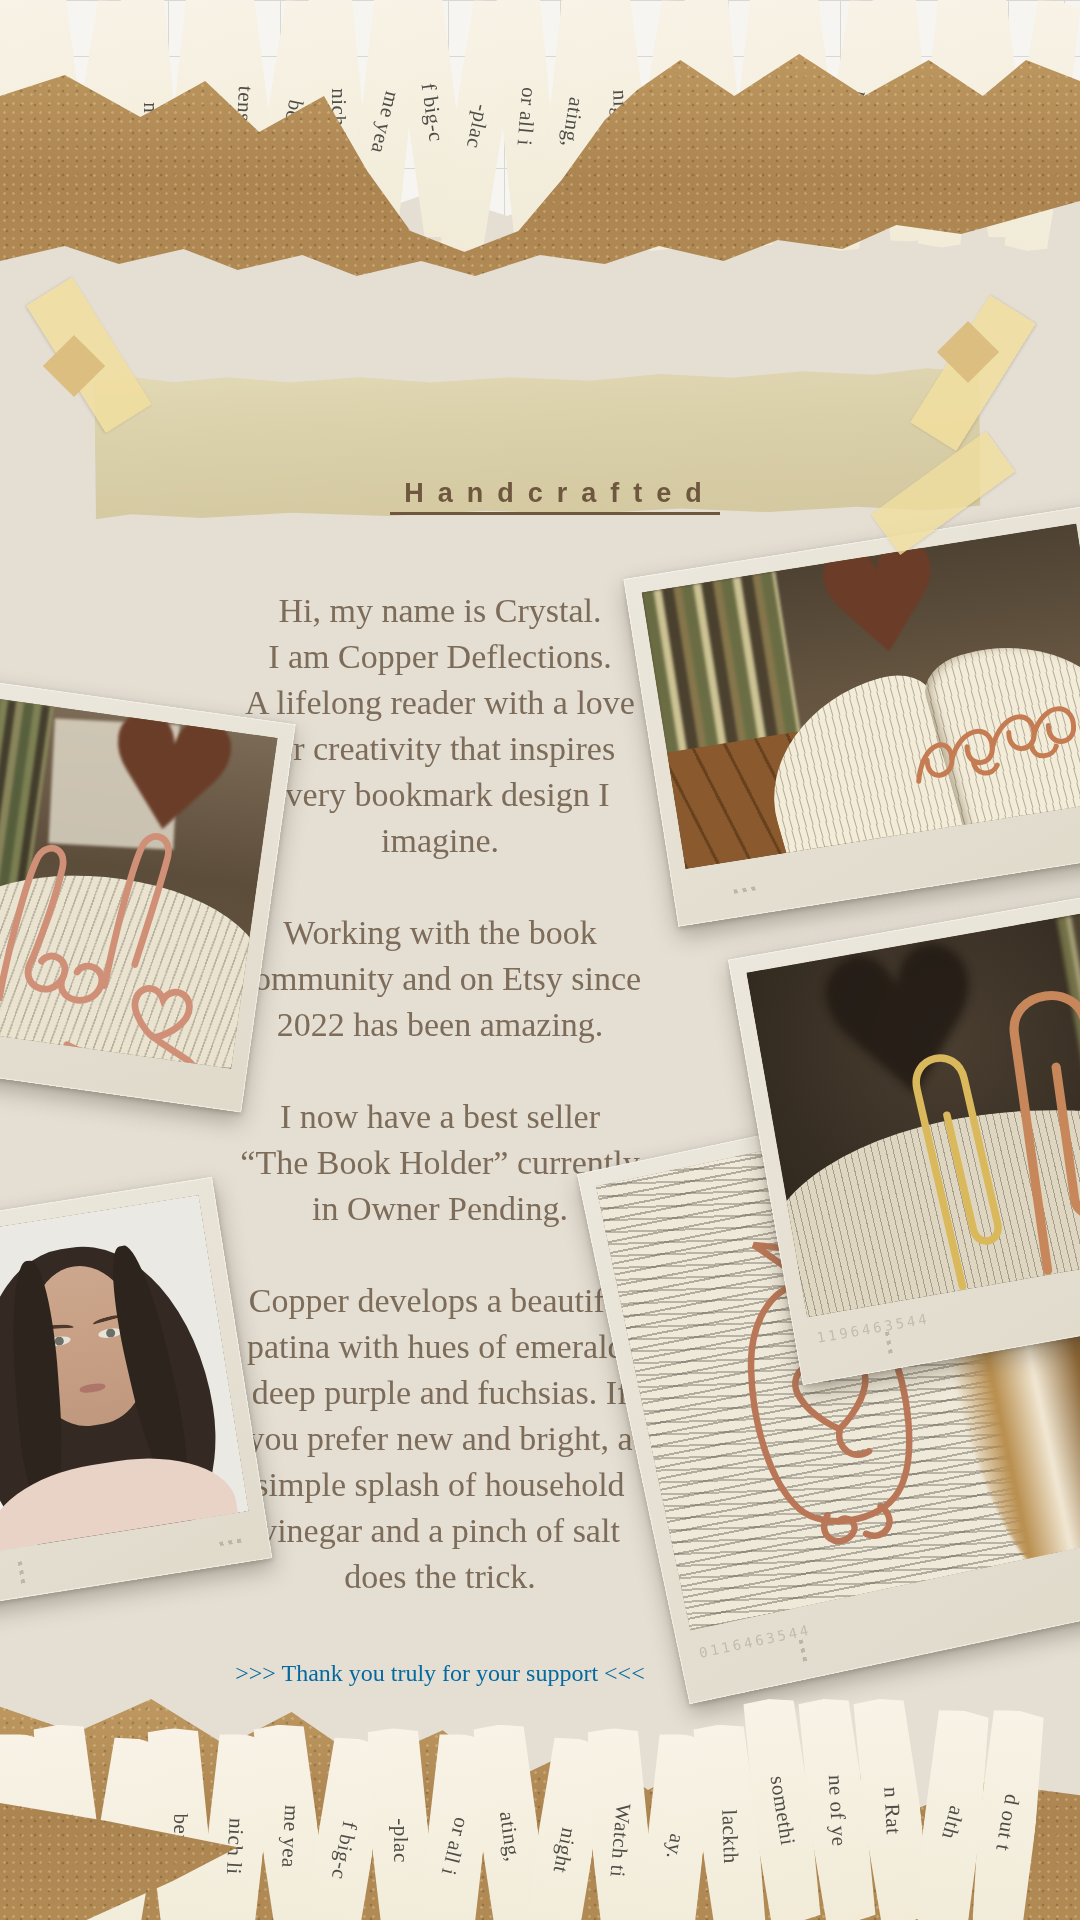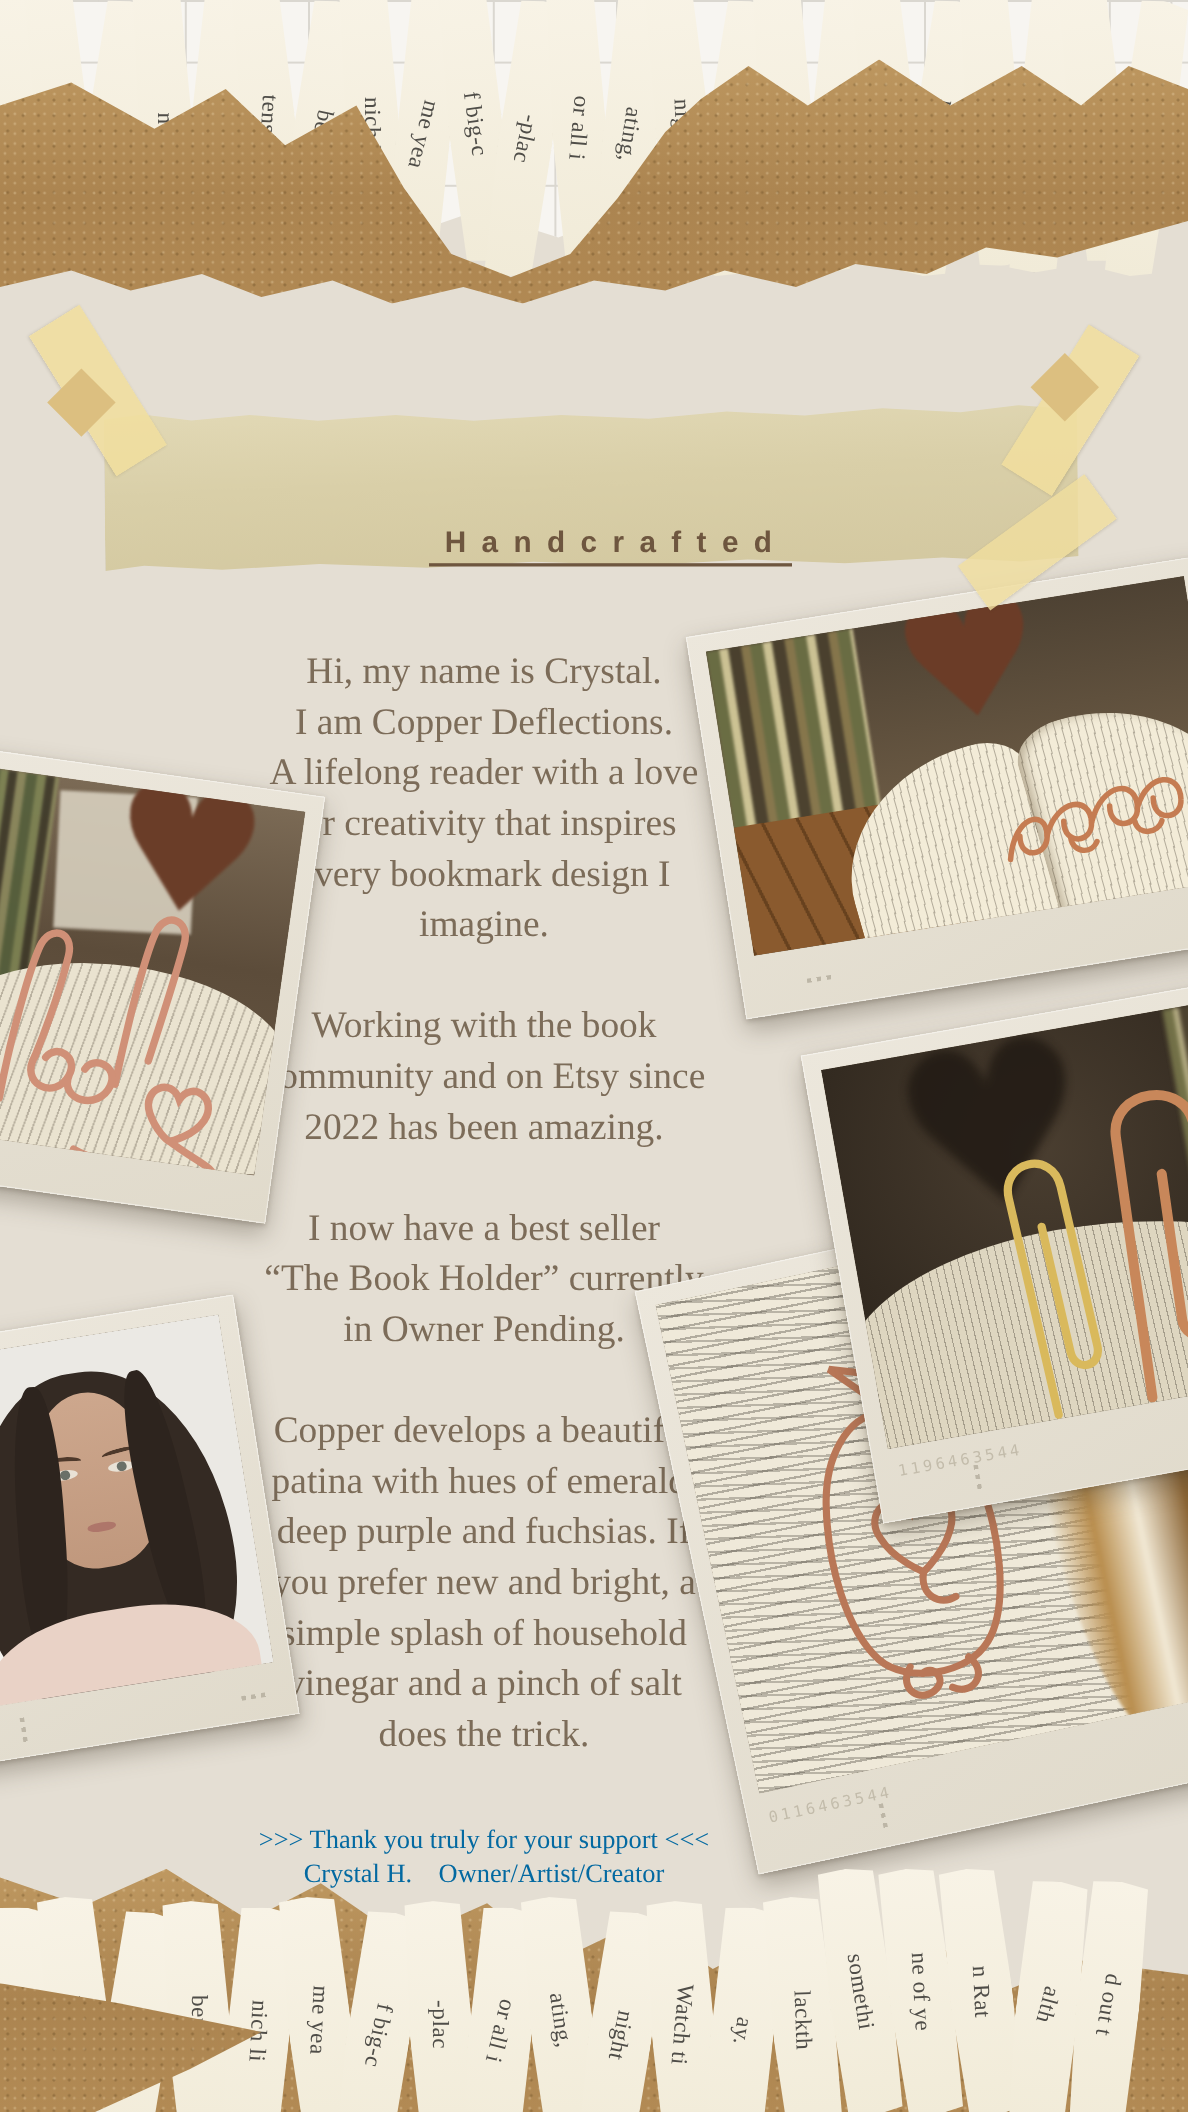--- a/index.html
+++ b/index.html
@@ -251,21 +251,20 @@
     <p class="para">Copper develops a beautiful
 patina with hues of emerald,
 deep purple and fuchsias. If
 you prefer new and bright, a
 simple splash of household
 vinegar and a pinch of salt
 does the trick.</p>
   </div>
   <div class="footer">
     <div>&gt;&gt;&gt; Thank you truly for your support &lt;&lt;&lt;</div>
-    <div>Crystal H.&nbsp;&nbsp;&nbsp;&nbsp;Owner/Artist/Creator</div>
   </div>
 
   <div class="polaroid polaroid-love">
     <div class="photo">
       <div class="pa-bg"></div>
       <div class="pa-books"></div>
       <div class="pa-card"></div>
       <span class="heart-glyph pa-heart">♥</span>
       <div class="pa-pages"></div>
       <svg class="pa-wire" width="290" height="320" viewBox="0 0 300 320" fill="none" stroke="#d09077" stroke-width="7" stroke-linecap="round">

